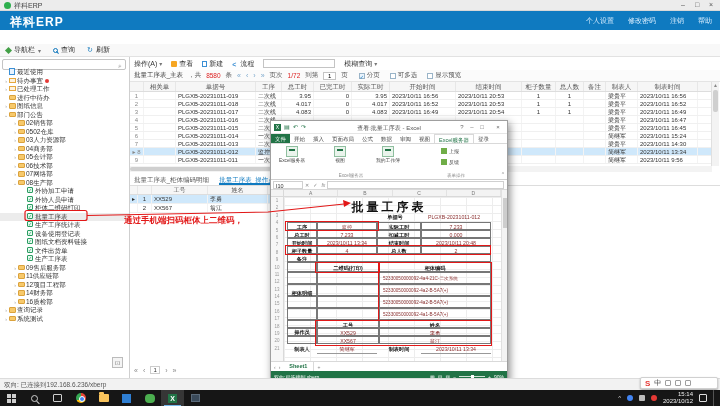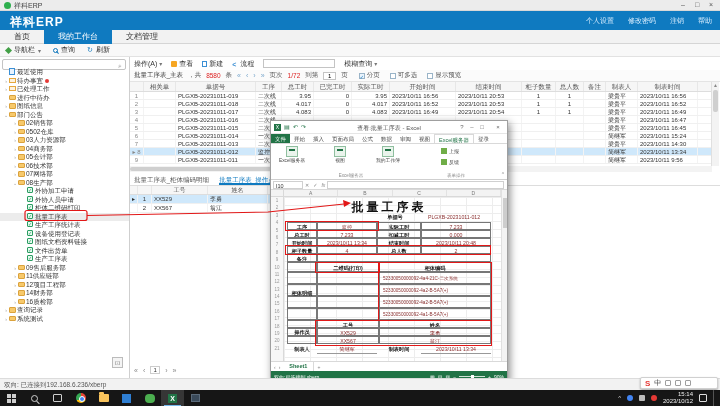--- a/index.html
+++ b/index.html
@@ -206,25 +206,20 @@
   <div id="banner" class="abs">
     <span id="brand" class="abs">祥科ERP</span>
     <div id="banner-links" class="abs">
         <span class="blink">个人设置</span>
         <span class="blink">修改密码</span>
         <span class="blink">注销</span>
         <span class="blink">帮助</span>
       </div>
   </div>
 
-  <div id="nav-tabs" class="abs">
-      <div class="ntab">首页</div>
-      <div class="ntab active">我的工作台</div>
-      <div class="ntab">文档管理</div>
-    </div>
 
   <div id="toolbar1" class="abs">
       <div class="t1item">
         <span class="t1ic ic-nav"></span>
         <span>导航栏</span>
         <span class="caret">▾</span>
       </div>
       <div class="t1item">
         <span class="t1ic ic-search"></span>
         <span>查询</span>
@@ -700,20 +695,21 @@
         <div class="srow">
           <div class="sc" style="width: 8px; padding: 0px; text-align: center;"></div>
           <div class="sc" style="width: 14px; text-align: center;">2</div>
           <div class="sc" style="width: 56px;">XX567</div>
           <div class="sc" style="width: 60px;">翁江</div>
         </div>
       </div>
   </div>
 
   <div id="annotation" class="abs">
+    <div>通过手机端扫码柜体上二维码，</div>
   </div>
 
   <div id="subpager" class="abs">
     <span>«</span>
     <span>‹</span>
     <span id="subpage-num">1</span>
     <span>›</span>
     <span>»</span>
   </div>
 

